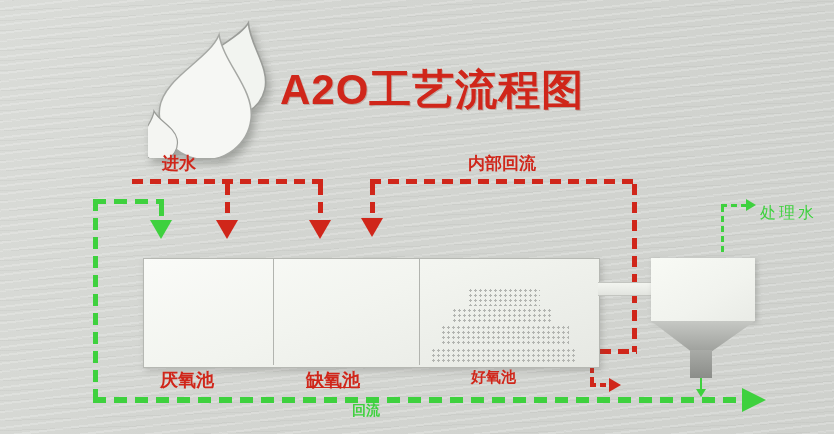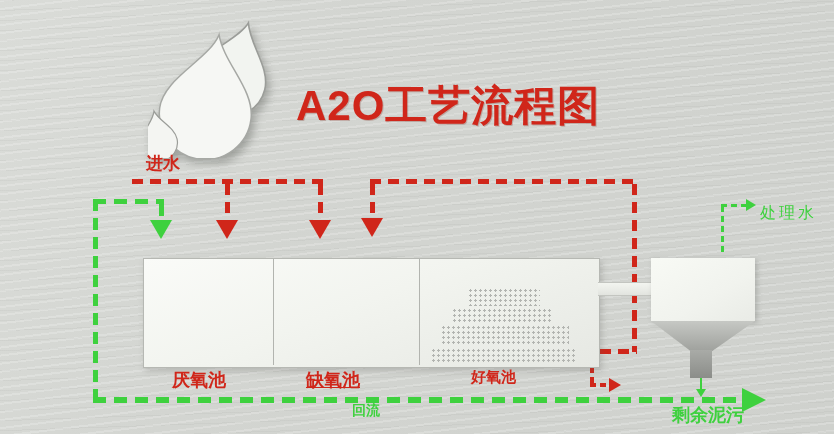--- a/index.html
+++ b/index.html
@@ -35,21 +35,21 @@
   
   .arr{width:0;height:0;}
   .arr-down-red{border-left:11px solid transparent;border-right:11px solid transparent;border-top:19px solid var(--red);}
   .arr-down-green{border-left:11px solid transparent;border-right:11px solid transparent;border-top:19px solid var(--green);}
   .arr-right-red-sm{border-top:7px solid transparent;border-bottom:7px solid transparent;border-left:12px solid var(--red);}
   .arr-right-green-big{border-top:12px solid transparent;border-bottom:12px solid transparent;border-left:24px solid var(--green);}
   .arr-right-green-sm{border-top:6px solid transparent;border-bottom:6px solid transparent;border-left:10px solid var(--green);}
   .arr-down-green-sm{border-left:5px solid transparent;border-right:5px solid transparent;border-top:8px solid var(--green);}
   
   .title{
-    margin:16px;position:absolute;left:280px;top:62px;width:330px;
+    margin:0;position:absolute;left:280px;top:62px;width:330px;
     font-size:42px;font-weight:900;color:var(--red);letter-spacing:1px;
     white-space:nowrap;text-shadow:1px 1px 0 rgba(120,30,20,.25);
   }
   .lbl{position:absolute;font-weight:bold;white-space:nowrap;}
   .lbl-red{color:var(--red);font-size:17px;}
   .lbl-green{color:var(--green);font-size:17px;}
   
   .tank{
     background:linear-gradient(160deg,#fafbf8 0%,#f2f4ef 45%,#e6e8e3 100%);
     border:1px solid #b6b8b3;
@@ -90,64 +90,64 @@
     <g transform="translate(2,2) rotate(7 60 70)">
       <path d="M62 12 C55 38 12 62 12 92 a46 46 0 0 0 92 0 C104 62 70 40 62 12 Z" fill="#f6f7f4" stroke="#a6a8a4" stroke-width="1.5"></path>
     </g>
     <g transform="translate(-14,86) scale(0.40) rotate(-12 60 70)">
       <path d="M62 12 C55 38 12 62 12 92 a46 46 0 0 0 92 0 C104 62 70 40 62 12 Z" fill="#f4f5f2" stroke="#9b9d99" stroke-width="3"></path>
     </g>
   </svg>
 
   <h1 class="title">A2O工艺流程图</h1>
 
-  <div class="lbl lbl-red abs" style="left:146px;top:152px;font-family:Liberation Serif, serif;">进水</div>
+  <div class="lbl lbl-red abs" style="left:162px;top:152px;font-family:Liberation Serif, serif;">进水</div>
   <div class="abs hdash-red" style="left:132px;top:179px;width:191px;"></div>
   <div class="abs vdash-red" style="left:225px;top:184px;height:38px;"></div>
   <div class="abs arr arr-down-red" style="left:216px;top:220px;"></div>
   <div class="abs vdash-red" style="left:318px;top:184px;height:38px;"></div>
   <div class="abs arr arr-down-red" style="left:309px;top:220px;"></div>
 
+  <div class="lbl lbl-red abs" style="left:468px;top:152px;">内部回流</div>
   <div class="abs hdash-red" style="left:370px;top:179px;width:267px;"></div>
   <div class="abs vdash-red" style="left:370px;top:184px;height:36px;"></div>
   <div class="abs arr arr-down-red" style="left:361px;top:218px;"></div>
   <div class="abs vdash-red" style="left:632px;top:184px;height:168px;"></div>
   <div class="abs hdash-red" style="left:600px;top:349px;width:37px;"></div>
 
   <div class="abs vdash-red-sm" style="left:590px;top:367px;height:18px;"></div>
   <div class="abs hdash-red-sm" style="left:590px;top:383px;width:20px;"></div>
   <div class="abs arr arr-right-red-sm" style="left:609px;top:378px;"></div>
 
   <div class="abs vdash-green" style="left:93px;top:199px;height:203px;"></div>
   <div class="abs hdash-green" style="left:93px;top:199px;width:71px;height:5px;"></div>
   <div class="abs vdash-green" style="left:159px;top:204px;height:18px;"></div>
   <div class="abs arr arr-down-green" style="left:150px;top:220px;"></div>
   <div class="abs hdash-green" style="left:93px;top:397px;width:650px;"></div>
   <div class="abs arr arr-right-green-big" style="left:742px;top:388px;"></div>
   <div class="lbl lbl-green abs" style="left:352px;top:402px;font-size:14px;">回流</div>
-  <div class="lbl lbl-green abs" style="left:672px;top:403px;font-size:18px;">剩余泥污</div>
 
   <div class="abs vline-green-thin" style="left:700px;top:378px;height:12px;"></div>
   <div class="abs arr arr-down-green-sm" style="left:696px;top:389px;"></div>
 
   <div class="abs vdash-green-sm" style="left:721px;top:206px;height:49px;"></div>
   <div class="abs hdash-green-sm" style="left:721px;top:204px;width:26px;"></div>
   <div class="abs arr arr-right-green-sm" style="left:746px;top:199px;"></div>
   <div class="lbl lbl-green abs" style="left:760px;top:203px;font-size:16px;letter-spacing:3px;font-weight:normal;">处理水</div>
 
   <div class="abs tank" style="left:143px;top:258px;width:455px;height:108px;"></div>
   <div class="abs divider" style="left:273px;top:259px;height:106px;"></div>
   <div class="abs divider" style="left:419px;top:259px;height:106px;"></div>
 
   <div class="abs dots" style="left:468px;top:288px;width:72px;height:18px;"></div>
   <div class="abs dots" style="left:452px;top:308px;width:100px;height:14px;"></div>
   <div class="abs dots" style="left:441px;top:325px;width:128px;height:20px;"></div>
   <div class="abs dots" style="left:431px;top:348px;width:146px;height:16px;"></div>
 
-  <div class="lbl lbl-red abs" style="left:172px;top:368px;font-size:18px;">厌氧池</div>
+  <div class="lbl lbl-red abs" style="left:160px;top:368px;font-size:18px;">厌氧池</div>
   <div class="lbl lbl-red abs" style="left:306px;top:368px;font-size:18px;text-decoration:underline;">缺氧池</div>
   <div class="lbl lbl-red abs" style="left:471px;top:368px;font-size:15px;">好氧池</div>
 
   <div class="abs pipe" style="left:598px;top:282px;width:54px;height:12px;"></div>
 
   <div class="abs clar-rect" style="left:651px;top:258px;width:104px;height:63px;"></div>
   <div class="abs clar-funnel" style="left:651px;top:321px;width:104px;height:30px;"></div>
   <div class="abs clar-stem" style="left:690px;top:350px;width:22px;height:28px;"></div>
 </div>
 

